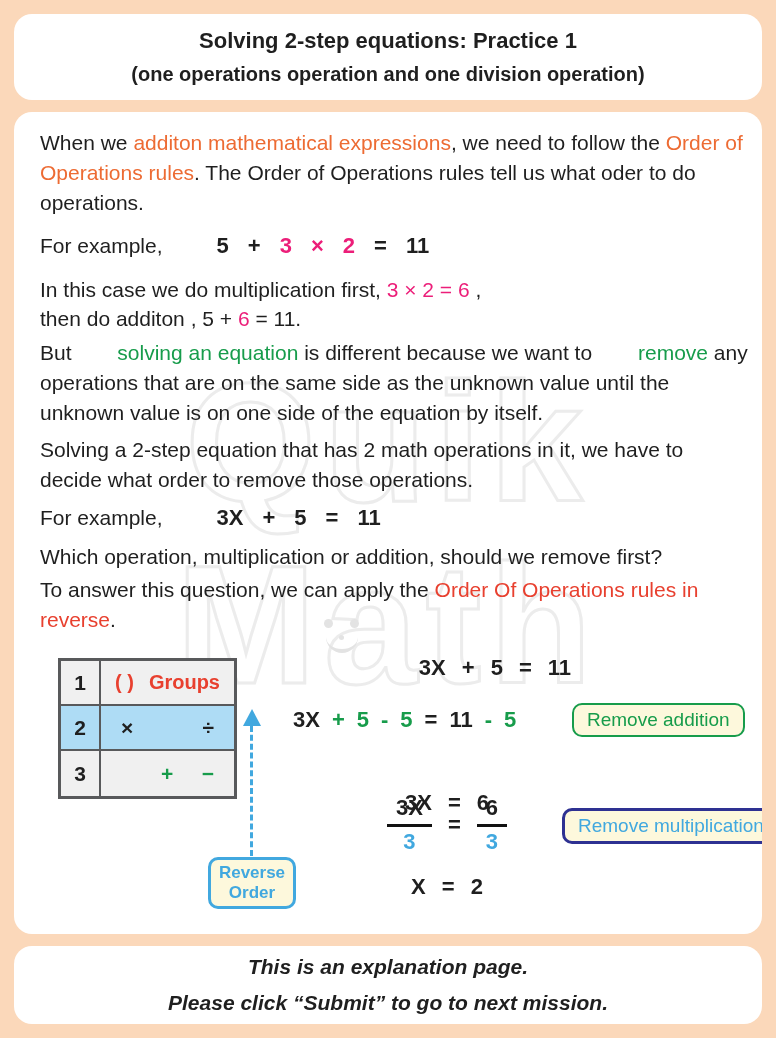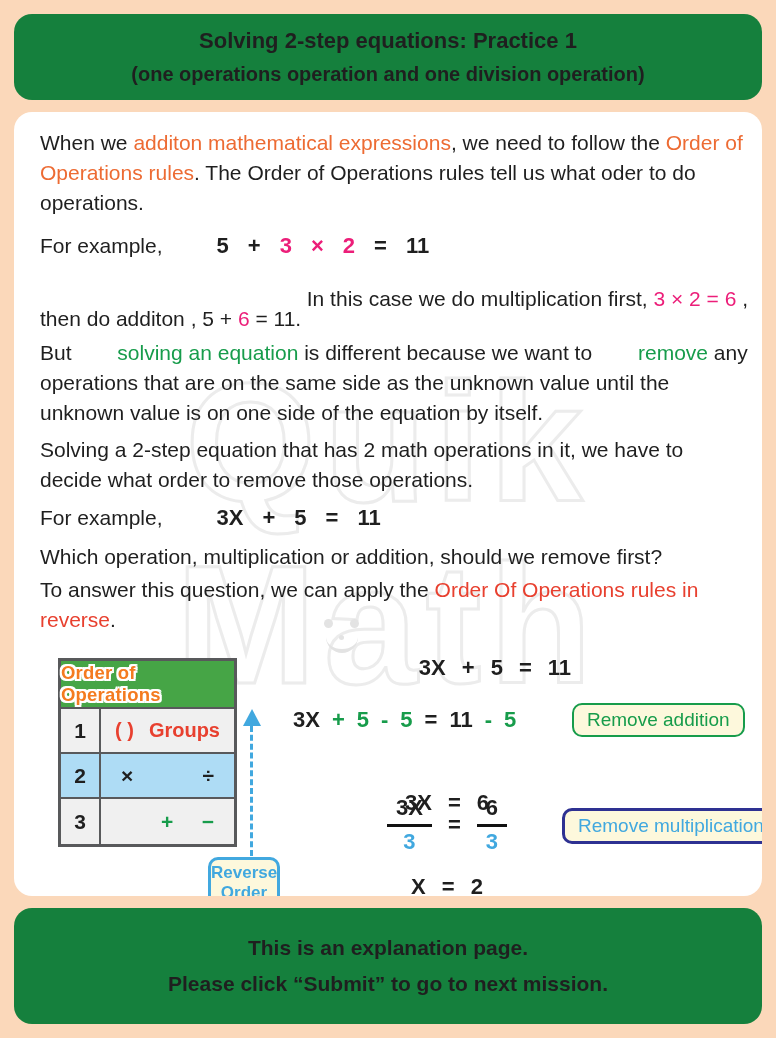--- a/index.html
+++ b/index.html
@@ -7,31 +7,31 @@
   body {
     background:#FBD8BA;
     font-family:"Liberation Sans", sans-serif;
     padding:14px;
     display:flex;
     flex-direction:column;
     gap:12px;
     color:#1F1F1F;
   }
   .panel-blue {
-    background:#15803d;
+    background:#ffffff;
     border-radius:18px;
     display:flex;
     flex-direction:column;
     align-items:center;
     justify-content:center;
   }
   .header-panel { height:86px; gap:9px; }
   .header-line1 { font-size:22px; font-weight:bold; }
   .header-line2 { font-size:20px; font-weight:bold; }
-  .footer-panel { height:116px; gap:12px; }
+  .footer-panel { height:78px; gap:12px;font-style:italic; }
   .footer-line1 { font-size:21px; font-weight:bold; }
   .footer-line2 { font-size:21px; font-weight:bold; }
 
   .content {
     flex:1;
     background:#FFFFFF;
     border-radius:18px;
     position:relative;
     overflow:hidden;
   }
@@ -104,21 +104,21 @@
   .rev-arrow-line {
     position:absolute; left:236px; top:614px; height:130px; width:0;
     border-left:3px dashed #41A8DF;
   }
   .rev-arrow-head {
     position:absolute; left:229px; top:597px; width:0; height:0;
     border-left:9px solid transparent; border-right:9px solid transparent;
     border-bottom:17px solid #41A8DF;
   }
   .reverse-box {
-    position:absolute; left:194px; top:745px; width:72px;
+    position:absolute; left:194px; top:745px; width:88px;
     background:#FDF8DC; border:3px solid #41A8DF; border-radius:10px;
     color:#41A8DF; font-size:17px; line-height:20px; font-weight:bold;
     text-align:center; padding:3px 0;
   }
 
   
   .eq { position:absolute; font-weight:bold; font-size:22px; white-space:nowrap; }
   .eq .tok { margin-left:16px; }
   .eq .tok:first-child { margin-left:0; }
   .eq-center { left:297px; width:260px; text-align:right; }
@@ -157,39 +157,36 @@
     <div>Math</div>
   </div>
   <div class="wm-face"></div>
 
   <div class="para" style="top:16px;"><span>When we </span><span class="c-orange">additon mathematical expressions</span><span>, we need to follow the </span><span class="c-orange">Order of Operations rules</span><span>. The Order of Operations rules tell us what oder to do operations.</span></div>
 
   <div class="ex-line" style="top:120px;">
     <span>For example,</span><span class="tok first c-black">5</span><span class="tok c-black">+</span><span class="tok c-pink">3</span><span class="tok c-pink">×</span><span class="tok c-pink">2</span><span class="tok c-black">=</span><span class="tok c-black">11</span>
   </div>
 
-  <div class="para" style="top:172px;text-align:right;"><span>In this case we do multiplication first, </span><span class="c-pink">3 × 2 = 6</span><span> ,</span></div>
+  <div class="para" style="top:163px;"><span>In this case we do multiplication first, </span><span class="c-pink">3 × 2 = 6</span><span> ,</span></div>
   <div class="para" style="top:192px;"><span>then do additon , 5 + </span><span class="c-pink">6</span><span> = 11.</span></div>
 
   <div class="para" style="top:226px;"><span>But </span><span class="c-green">solving an equation</span><span> is different because we want to </span><span class="c-green">remove</span><span> any operations that are on the same side as the unknown value until the unknown value is on one side of the equation by itself.</span></div>
 
   <div class="para" style="top:323px;">Solving a 2-step equation that has 2 math operations in it, we have to decide what order to remove those operations.</div>
 
   <div class="ex-line" style="top:392px;">
     <span>For example,</span><span class="tok first c-black">3X</span><span class="tok c-black">+</span><span class="tok c-black">5</span><span class="tok c-black">=</span><span class="tok c-black">11</span>
   </div>
 
   <div class="para" style="top:430px;">Which operation, multiplication or addition, should we remove first?</div>
 
   <div class="para" style="top:463px;"><span>To answer this question, we can apply the </span><span class="c-red">Order Of Operations rules in reverse</span><span>.</span></div>
 
   <div class="oo-table">
-    <div class="oo-head">
-      <span class="oo-title">Order of Operations</span>
-    </div>
     <div class="oo-row bg-gray">
       <div class="oo-num">1</div>
       <div class="oo-sym row1 c-red">
         <span>(  )</span>
         <span>Groups</span>
       </div>
     </div>
     <div class="oo-row bg-blue">
       <div class="oo-num">2</div>
       <div class="oo-sym c-black">

